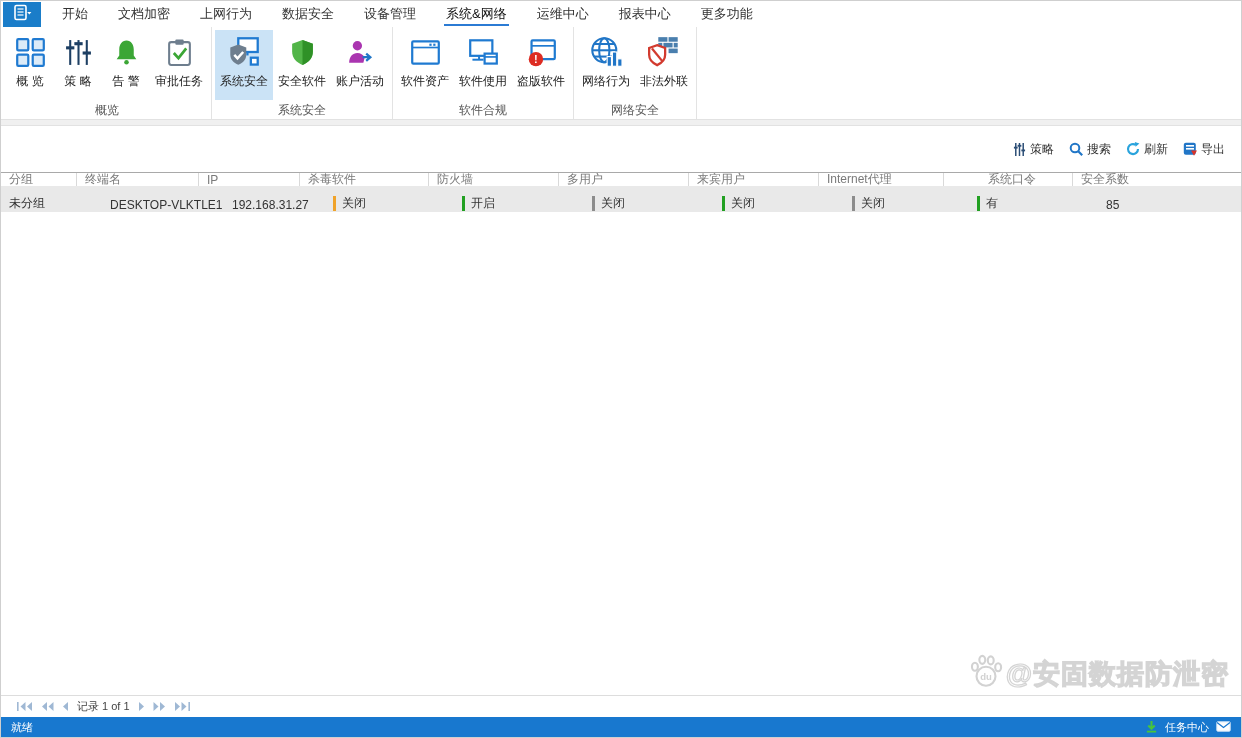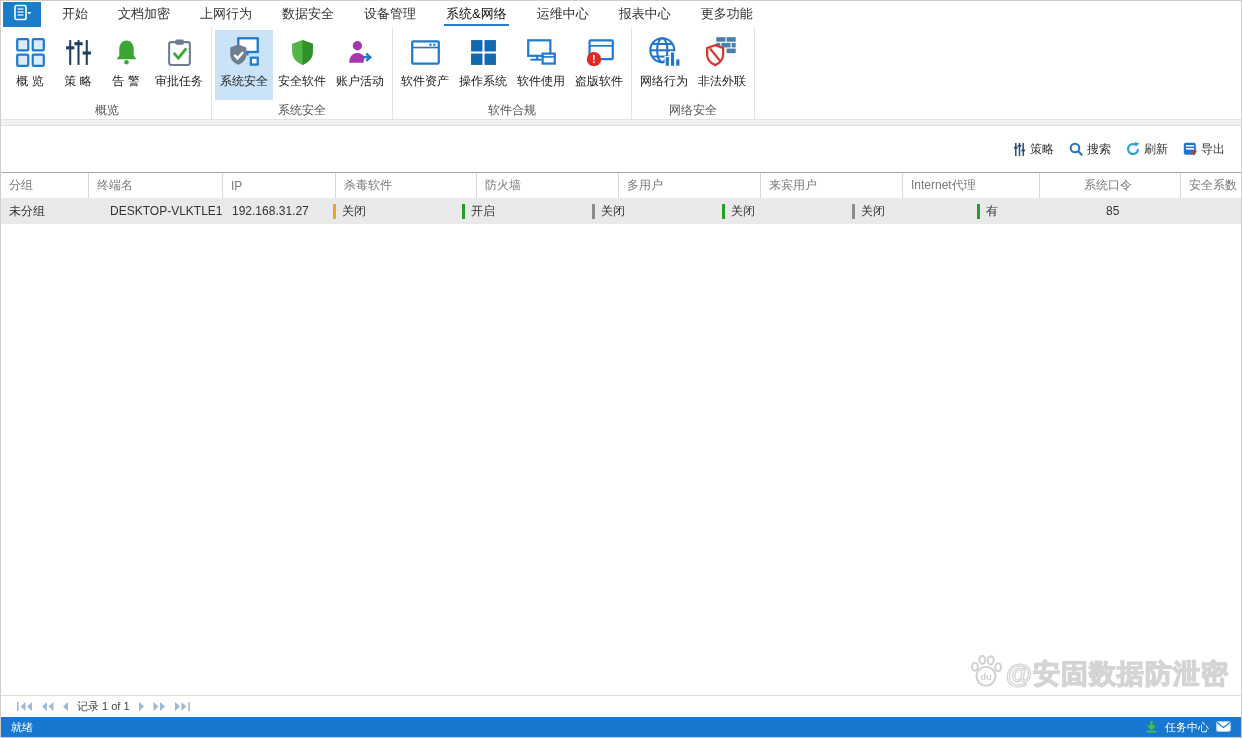--- a/index.html
+++ b/index.html
@@ -25,24 +25,24 @@
   .rlabel { font-size:12px; color:#222; white-space:nowrap; }
   .rglabel { text-align:center; font-size:12px; color:#555; padding:2px 0 6px; }
 
   .gray-strip { height:7px; background:#f0f0f0; border-top:1px solid #e2e2e2; border-bottom:1px solid #e2e2e2; flex:0 0 auto; }
 
   
   .toolbar { height:46px; display:flex; align-items:center; justify-content:flex-end; padding-right:16px; flex:0 0 auto; background:#fff; }
   .taction { display:flex; align-items:center; gap:4px; margin-left:15px; font-size:12px; color:#333; cursor:pointer; }
 
   
-  .thead { display:flex; height:26px; border-top:1px solid #a9a9a9; align-items:stretch; flex:0 0 auto; background:#fff;gap:12px; }
+  .thead { display:flex; height:14px; border-top:1px solid #a9a9a9; align-items:stretch; flex:0 0 auto; background:#fff; }
   .th { font-size:12px; color:#7a7a7a; display:flex; align-items:center; padding-left:8px; border-left:1px solid #d9d9d9; overflow:hidden; white-space:nowrap; cursor:pointer; }
   .th:first-child { border-left:none; }
-  .tr { display:flex; height:28px; background:#e9e9e9; border-bottom:2px solid #fff; flex:0 0 auto; cursor:pointer; }
+  .tr { display:flex; height:28px; background:#e9e9e9; border-bottom:2px solid #fff; flex:0 0 auto; cursor:pointer;align-items:flex-end; }
   .td { font-size:12px; color:#333; display:flex; align-items:center; padding-left:8px; overflow:hidden; white-space:nowrap; }
   .bar { width:3px; height:15px; margin-right:6px; display:inline-block; flex:0 0 auto; }
 
   .filler { flex:1; background:#fff; position:relative; }
   .watermark { position:absolute; right:12px; bottom:0px; display:flex; align-items:center; gap:1px; }
   .wm-text { font-size:27px; font-weight:bold; letter-spacing:1px; color:rgba(255,255,255,0.92);
              -webkit-text-stroke:1.2px #d4d4d4; text-shadow:0 0 1px #e0e0e0; }
 
   
   .pager { height:22px; display:flex; align-items:center; padding-left:16px; gap:8px; border-top:1px solid #ddd; flex:0 0 auto; background:#fff; }
@@ -179,33 +179,20 @@
           <div class="rbtn">
             <div class="ricon">
               <svg viewBox="0 0 28 28" width="31" height="31">
                 <rect x="2" y="4" width="24" height="20" rx="1" fill="#fff" stroke="#1f7ad1" stroke-width="2"></rect>
                 <line x1="2" y1="9.5" x2="26" y2="9.5" stroke="#1f7ad1" stroke-width="1.5"></line>
                 <rect x="17.5" y="6" width="2" height="2" fill="#1f7ad1"></rect>
                 <rect x="21" y="6" width="2" height="2" fill="#1f7ad1"></rect>
               </svg>
             </div>
             <span class="rlabel">软件资产</span>
-          </div>
-          <div class="rbtn">
-            <div class="ricon">
-              <svg viewBox="0 0 28 28" width="29" height="29">
-                <g fill="#1268b3">
-                  <rect x="2" y="2" width="11" height="11"></rect>
-                  <rect x="15" y="2" width="11" height="11"></rect>
-                  <rect x="2" y="15" width="11" height="11"></rect>
-                  <rect x="15" y="15" width="11" height="11"></rect>
-                </g>
-              </svg>
-            </div>
-            <span class="rlabel">操作系统</span>
           </div>
           <div class="rbtn">
             <div class="ricon">
               <svg viewBox="0 0 28 28" width="31" height="31">
                 <rect x="2" y="3" width="20" height="14" fill="#fff" stroke="#1f7ad1" stroke-width="2"></rect>
                 <line x1="10" y1="17" x2="10" y2="20" stroke="#1f7ad1" stroke-width="1.8"></line>
                 <line x1="4" y1="20.5" x2="14" y2="20.5" stroke="#1f7ad1" stroke-width="1.8"></line>
                 <rect x="15" y="15" width="11" height="9" fill="#fff" stroke="#1f7ad1" stroke-width="2"></rect>
                 <line x1="15" y1="18" x2="26" y2="18" stroke="#1f7ad1" stroke-width="1.5"></line>
               </svg>

